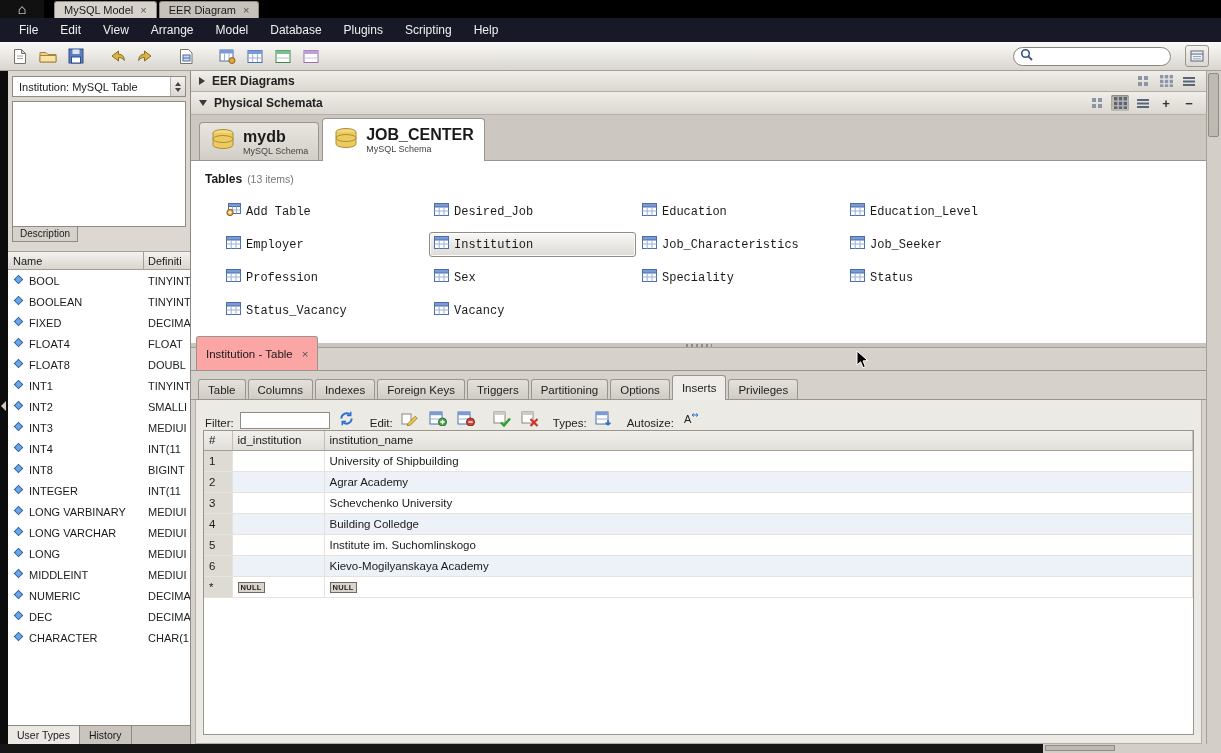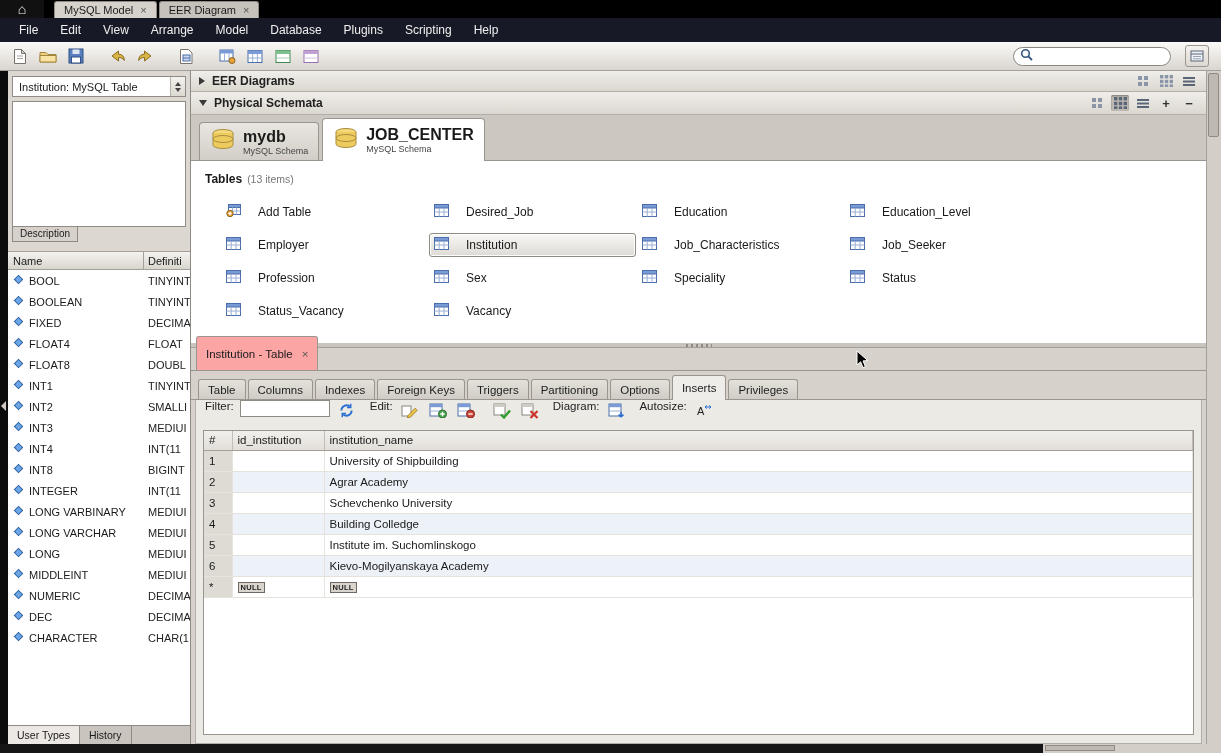--- a/index.html
+++ b/index.html
@@ -66,37 +66,37 @@
   .schematab { height:38px; min-width:116px; background:linear-gradient(#e9e6e1,#d2cec7); border:1px solid #9a968f; border-bottom:none; border-radius:4px 4px 0 0; display:flex; align-items:center; gap:7px; padding:0 10px; }
   .schematab.active { background:#fff; height:43px; margin-bottom:-1px; z-index:2; position:relative; }
   .schemaname { font-weight:bold; font-size:16px; }
   .schemasub { font-size:9px; color:#444; }
 
   .tablespanel { height:182px; background:#fff; overflow:hidden; padding:11px 0 0 14px; }
   .tablestitle { display:flex; align-items:baseline; gap:5px; margin-bottom:9px; }
   .tablestitle .tt { font-weight:bold; font-size:12px; }
   .tablestitle .tc { font-size:10.5px; color:#777; }
   .tablesgrid { display:grid; grid-template-columns:repeat(4,208px); grid-auto-rows:33px; align-items:center; margin-left:16px; }
-  .titem { display:flex; align-items:center; gap:17px; font-size:12px; width:fit-content; padding:3px 10px 3px 4px; border:1px solid transparent; border-radius:3px; white-space:nowrap; }
+  .titem { display:flex; align-items:center; gap:5px; font-size:12px; width:fit-content; padding:3px 10px 3px 4px; border:1px solid transparent; border-radius:3px; white-space:nowrap;font-family:Liberation Mono, monospace; }
   .titem.selected { width:207px; border-color:#8f8b84; background:linear-gradient(#f8f7f5,#dedbd5); box-shadow:inset 0 0 0 1px #fdfdfc; }
 
   .splitter { height:5px; background:#c9c5be; border-bottom:1px solid #a3a099; display:flex; align-items:center; justify-content:center; }
   .splitter .dots { width:26px; height:3px; background:repeating-linear-gradient(90deg,#8f8b84 0 2px,transparent 2px 5px); }
 
   .edittabrow { height:23px; display:flex; align-items:flex-end; padding-left:5px; border-bottom:1px solid #9a968f; background:#d6d2cb; }
   .edittab { height:34px; background:#fca5a5; border:1px solid #9a968f; border-bottom:none; border-radius:3px 3px 0 0; padding:0 9px; display:flex; align-items:center; gap:9px; font-size:11.5px; }
   .edittab .x { color:#555; }
 
   .etabs { height:29px; display:flex; align-items:flex-end; padding:0 0 0 7px; gap:2px; position:relative; background:#d6d2cb; }
   .etabs::after { content:''; position:absolute; left:0; right:0; bottom:0; height:1px; background:#9a968f; z-index:1; }
   .etab { height:21px; padding:0 9px; background:linear-gradient(#e4e1db,#cfcbc4); border:1px solid #9a968f; border-bottom:none; border-radius:3px 3px 0 0; font-size:11.5px; display:flex; align-items:center; color:#222; position:relative; z-index:0; }
   .etab.active { background:#efede9; height:25px; z-index:2; }
 
   .editorbody { flex:1; margin:0 4px; background:#eceae5; border-left:1px solid #b3afa8; border-right:1px solid #b3afa8; border-bottom:1px solid #b3afa8; display:flex; flex-direction:column; min-height:0; }
-  .insertstoolbar { height:29px; display:flex; align-items:flex-start; gap:6px; padding:0 9px; font-size:11.5px; color:#222; }
+  .insertstoolbar { height:29px; display:flex; align-items:flex-end; gap:6px; padding:0 9px; font-size:11.5px; color:#222; }
   .filterinput { width:90px; height:17px; border:1px solid #8f8b84; background:#fff; font-family:"Liberation Sans",sans-serif; font-size:11px; padding:0 3px; outline:none; }
   .ibtn { width:22px; height:21px; display:flex; align-items:center; justify-content:center; border-radius:3px; }
   .tlabel { margin-left:6px; }
 
   .gridwrap { flex:1; margin:1px 7px 8px 7px; background:#fff; border:1px solid #9a968f; overflow:hidden; }
   table.grid { border-collapse:collapse; width:100%; table-layout:fixed; font-size:11.5px; }
   table.grid th { background:linear-gradient(#f1efec,#e2dfd9); border-right:1px solid #c2beb7; border-bottom:1px solid #a3a099; text-align:left; font-weight:normal; padding:2px 5px; height:19px; overflow:hidden; white-space:nowrap; }
   table.grid td { border-right:1px solid #e6e3dd; border-bottom:1px solid #e6e3dd; padding:2px 5px; height:21px; overflow:hidden; white-space:nowrap; }
   td.numcell { background:#dedbd4; border-right:1px solid #a3a099; border-bottom:1px solid #bcb8b1; padding-left:6px; }
   tr.alt td { background:#edf1f8; }
@@ -740,21 +740,21 @@
               <path d="M8 11.5 l3 3 L17 7.5" fill="none" stroke="#2f9e2f" stroke-width="2.4"></path>
             </svg>
           </span>
         <span class="ibtn">
             <svg width="18" height="16">
               <rect x="1" y="1" width="11" height="11" fill="#fff" stroke="#8a867f"></rect>
               <rect x="1" y="1" width="11" height="3" fill="#cfccc5"></rect>
               <path d="M9.5 8 l7 7 M16.5 8 l-7 7" stroke="#cc342a" stroke-width="2.2"></path>
             </svg>
           </span>
-        <span class="tlabel">Diagram:</span>
+        <span class="tlabel">Types:</span>
         <span class="ibtn">
             <svg width="17" height="16">
               <rect x="1" y="1" width="12" height="12" fill="#fff" stroke="#4a6ea9"></rect>
               <rect x="1" y="1" width="12" height="3.2" fill="#7b9bd6"></rect>
               <line x1="1" y1="8" x2="13" y2="8" stroke="#9ab0d6"></line>
               <path d="M13 9 v5 M13 14 l-2.4-2.4 M13 14 l2.4-2.4" stroke="#2a6fd0" stroke-width="1.6" fill="none"></path>
             </svg>
           </span>
         <span class="tlabel">Autosize:</span>
         <span class="ibtn">

